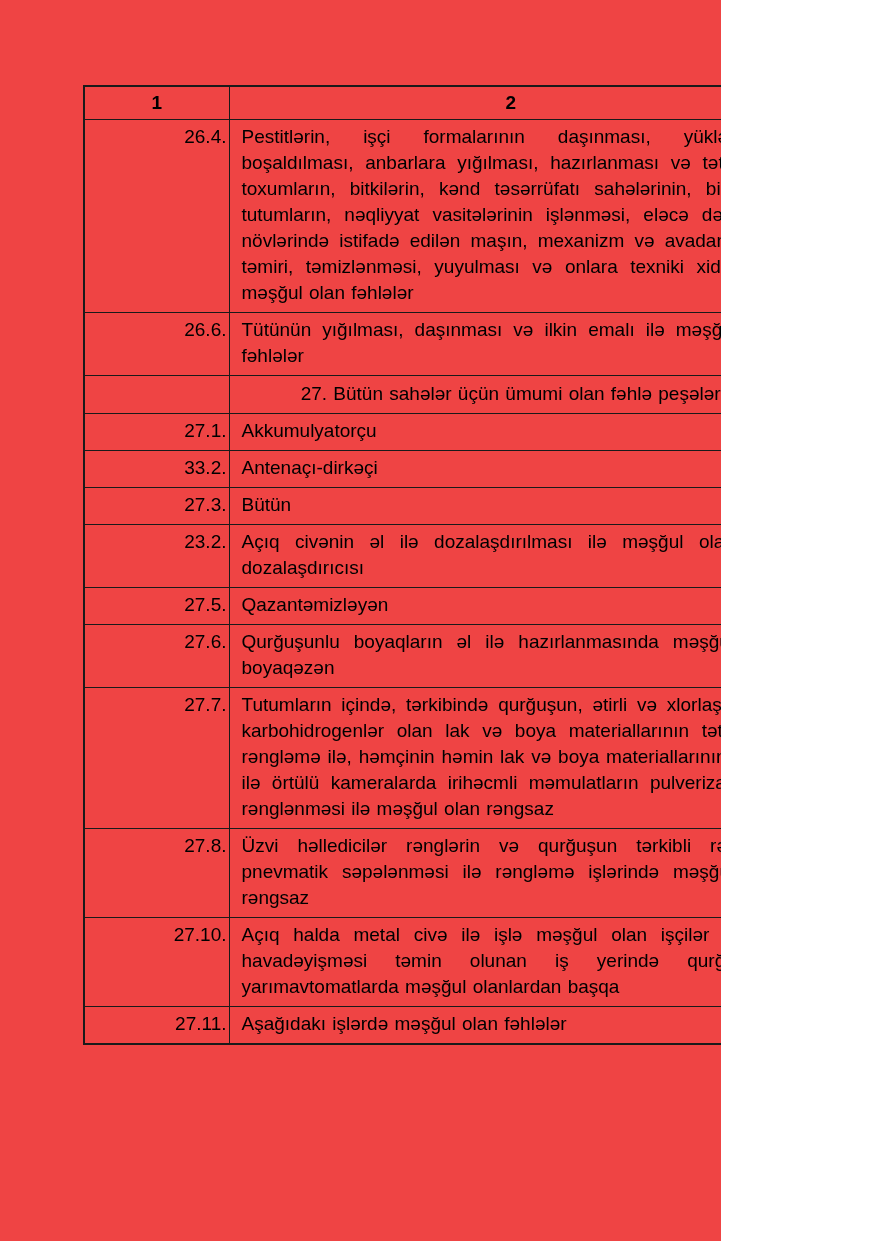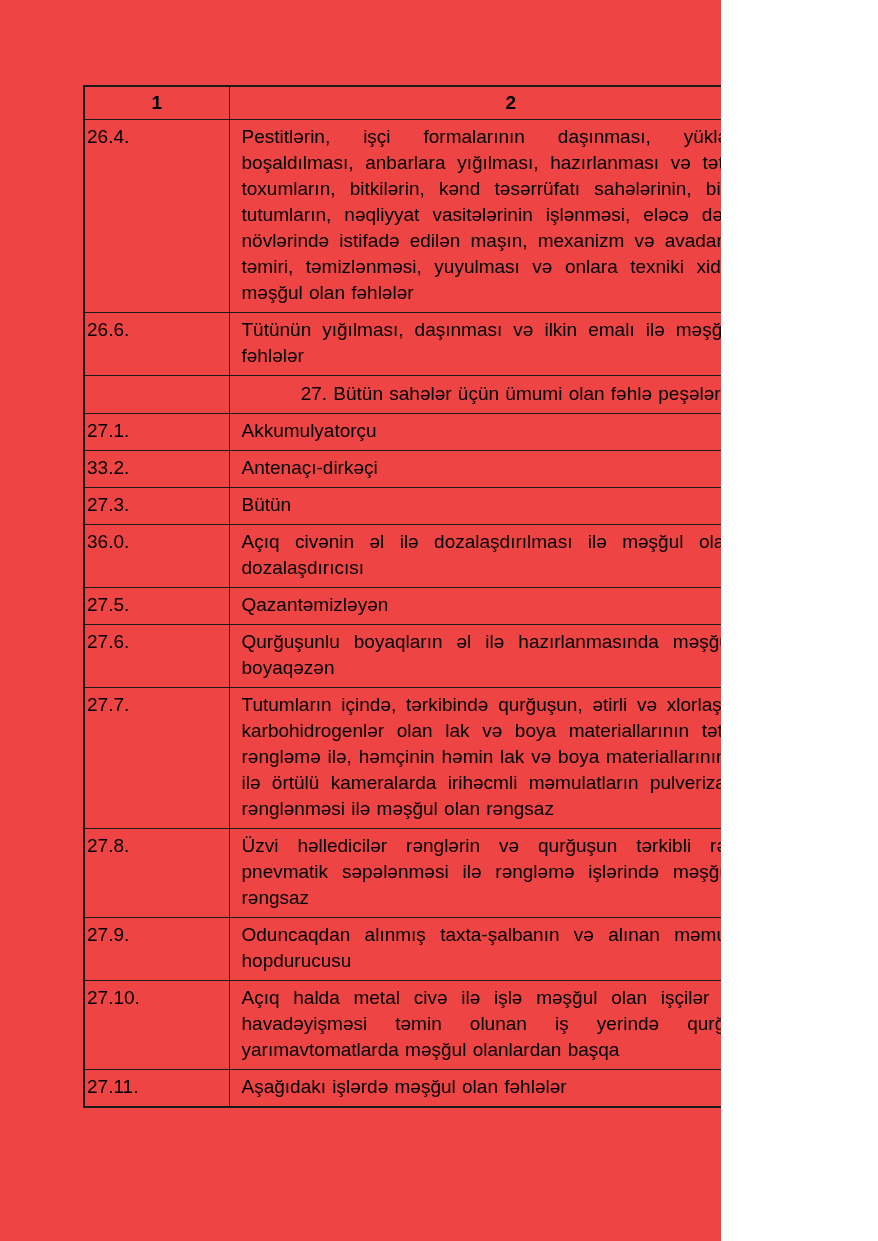--- a/index.html
+++ b/index.html
@@ -43,21 +43,21 @@
     font-size: 19px;
     line-height: 26px;
     color: #000000;
   }
   .doc-table th {
     font-weight: bold;
     text-align: center;
     padding: 3px 4px;
   }
   .doc-table td.num {
-    text-align: left;
+    text-align: right;
     padding: 4px 2px;
     margin-top: 40px;
   }
   .doc-table td.desc {
     text-align: justify;
     text-align-last: left;
     padding: 4px 8px 6px 12px;
     word-spacing: 1px;
   }
   .doc-table td.desc.section {
@@ -104,44 +104,40 @@
         </tr>
         <tr>
           <td class="num">33.2.</td>
           <td class="desc">Antenaçı-dirkəçi</td>
         </tr>
         <tr>
           <td class="num">27.3.</td>
           <td class="desc">Bütün</td>
         </tr>
         <tr>
-          <td class="num">36.0.</td>
+          <td class="num">23.2.</td>
           <td class="desc">Açıq civənin əl ilə dozalaşdırılması ilə məşğul olan civə dozalaşdırıcısı</td>
         </tr>
         <tr>
           <td class="num">27.5.</td>
           <td class="desc">Qazantəmizləyən</td>
         </tr>
         <tr>
           <td class="num">27.6.</td>
           <td class="desc">Qurğuşunlu boyaqların əl ilə hazırlanmasında məşğul olan boyaqəzən</td>
         </tr>
         <tr>
           <td class="num">27.7.</td>
           <td class="desc">Tutumların içində, tərkibində qurğuşun, ətirli və xlorlaşdırılmış karbohidrogenlər olan lak və boya materiallarının tətbiqi ilə rəngləmə ilə, həmçinin həmin lak və boya materiallarının tətbiqi ilə örtülü kameralarda irihəcmli məmulatların pulverizatorlarla rənglənməsi ilə məşğul olan rəngsaz</td>
         </tr>
         <tr>
           <td class="num">27.8.</td>
           <td class="desc">Üzvi həlledicilər rənglərin və qurğuşun tərkibli rənglərin pnevmatik səpələnməsi ilə rəngləmə işlərində məşğul olan rəngsaz</td>
         </tr>
         <tr>
-          <td class="num">27.9.</td>
-          <td class="desc">Oduncaqdan alınmış taxta-şalbanın və alınan məmulatların hopdurucusu</td>
-        </tr>
-        <tr>
           <td class="num">27.10.</td>
           <td class="desc">Açıq halda metal civə ilə işlə məşğul olan işçilər (effektli havadəyişməsi təmin olunan iş yerində qurğu və yarımavtomatlarda məşğul olanlardan başqa</td>
         </tr>
         <tr>
           <td class="num">27.11.</td>
           <td class="desc">Aşağıdakı işlərdə məşğul olan fəhlələr</td>
         </tr>
       </tbody>
   </table>
 

